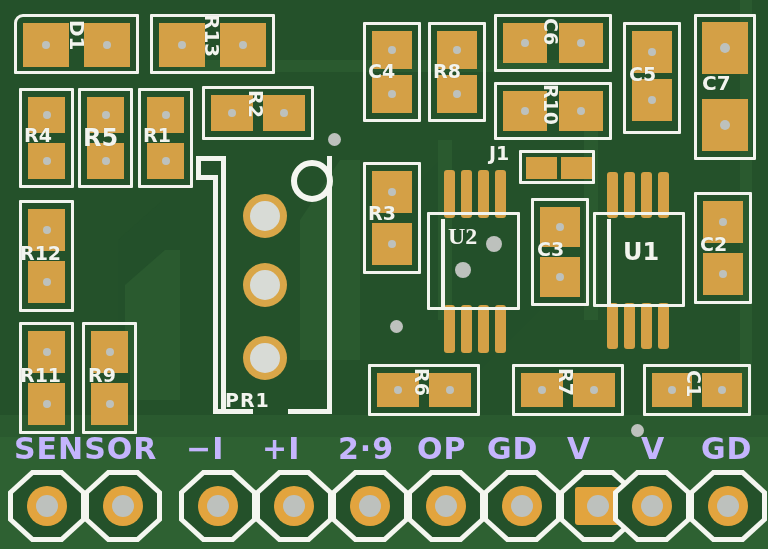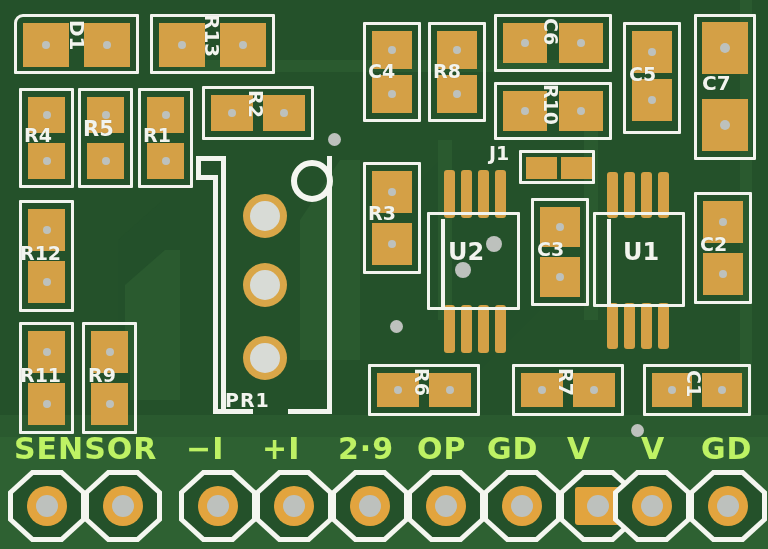--- a/index.html
+++ b/index.html
@@ -46,21 +46,21 @@
     letter-spacing:0px;
     white-space:nowrap;
     line-height:1;
     text-shadow:0 0 1px rgba(0,0,0,.25);
   }
   .ref.rot{transform-origin:0 0;transform:rotate(90deg);}
 
   
   .legend{
     position:absolute;
-    color:#bef264;
+    color:#c4b5fd;
     font-weight:bold;
     font-size:30px;
     line-height:1;
     letter-spacing:1px;
     white-space:nowrap;
     font-family:"DejaVu Sans",sans-serif;
   }
 
   
   .thp{position:absolute;}
@@ -190,21 +190,21 @@
     <div class="viadot" style="left:21px;top:66px;width:8px;height:8px;"></div>
   </div>
   <div class="ref" style="left:24px;top:126px;font-size:19px;">R4</div>
 
   <div class="silk" style="left:78px;top:88px;width:55px;height:100px;">
     <div class="pad" style="left:6px;top:6px;width:37px;height:36px;"></div>
     <div class="viadot" style="left:21px;top:20px;width:8px;height:8px;"></div>
     <div class="pad" style="left:6px;top:52px;width:37px;height:36px;"></div>
     <div class="viadot" style="left:21px;top:66px;width:8px;height:8px;"></div>
   </div>
-  <div class="ref" style="left:83px;top:119px;font-size:21px;">R5</div>
+  <div class="ref" style="left:83px;top:126px;font-size:24px;">R5</div>
 
   <div class="silk" style="left:138px;top:88px;width:55px;height:100px;">
     <div class="pad" style="left:6px;top:6px;width:37px;height:36px;"></div>
     <div class="viadot" style="left:21px;top:20px;width:8px;height:8px;"></div>
     <div class="pad" style="left:6px;top:52px;width:37px;height:36px;"></div>
     <div class="viadot" style="left:21px;top:66px;width:8px;height:8px;"></div>
   </div>
   <div class="ref" style="left:143px;top:126px;font-size:19px;">R1</div>
 
   <div class="silk" style="left:19px;top:200px;width:55px;height:112px;">
@@ -283,21 +283,21 @@
   <div class="pad pin" style="left:461px;top:170px;width:11px;height:48px;"></div>
   <div class="pad pin" style="left:478px;top:170px;width:11px;height:48px;"></div>
   <div class="pad pin" style="left:495px;top:170px;width:11px;height:48px;"></div>
   <div class="pad pin" style="left:444px;top:305px;width:11px;height:48px;"></div>
   <div class="pad pin" style="left:461px;top:305px;width:11px;height:48px;"></div>
   <div class="pad pin" style="left:478px;top:305px;width:11px;height:48px;"></div>
   <div class="pad pin" style="left:495px;top:305px;width:11px;height:48px;"></div>
   <div class="silk" style="left:427px;top:212px;width:93px;height:98px;">
     <div style="position:absolute;left:11px;top:4px;width:4px;height:88px;background:#f2f4ee;"></div>
   </div>
-  <div class="ref" style="left:448px;top:240px;font-size:24px;">U2</div>
+  <div class="ref" style="left:448px;top:224px;font-size:24px;font-family:Liberation Serif, serif;">U2</div>
   <div class="viadot" style="left:486px;top:236px;width:16px;height:16px;"></div>
   <div class="viadot" style="left:455px;top:262px;width:16px;height:16px;"></div>
 
   <div class="silk" style="left:531px;top:198px;width:58px;height:108px;">
     <div class="pad" style="left:6px;top:6px;width:40px;height:40px;"></div>
     <div class="viadot" style="left:22px;top:22px;width:8px;height:8px;"></div>
     <div class="pad" style="left:6px;top:56px;width:40px;height:40px;"></div>
     <div class="viadot" style="left:22px;top:72px;width:8px;height:8px;"></div>
   </div>
   <div class="ref" style="left:537px;top:240px;font-size:19px;">C3</div>

